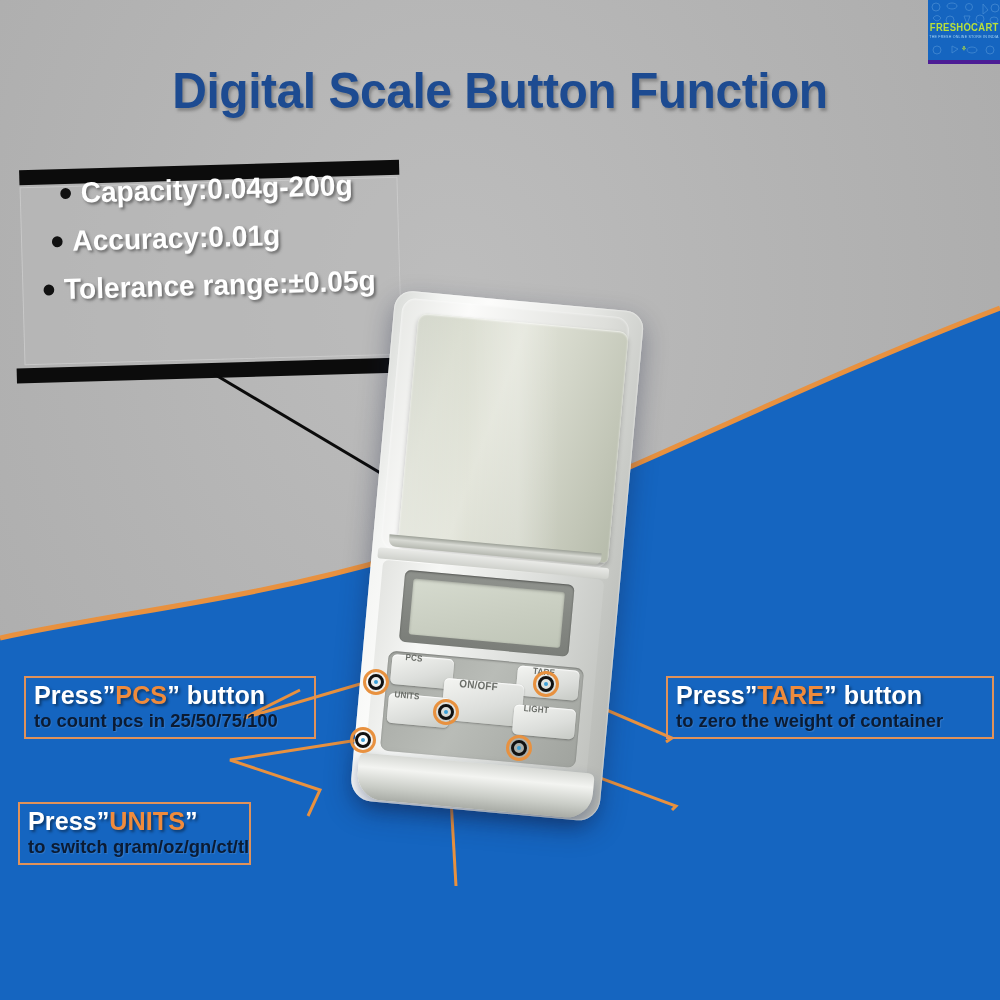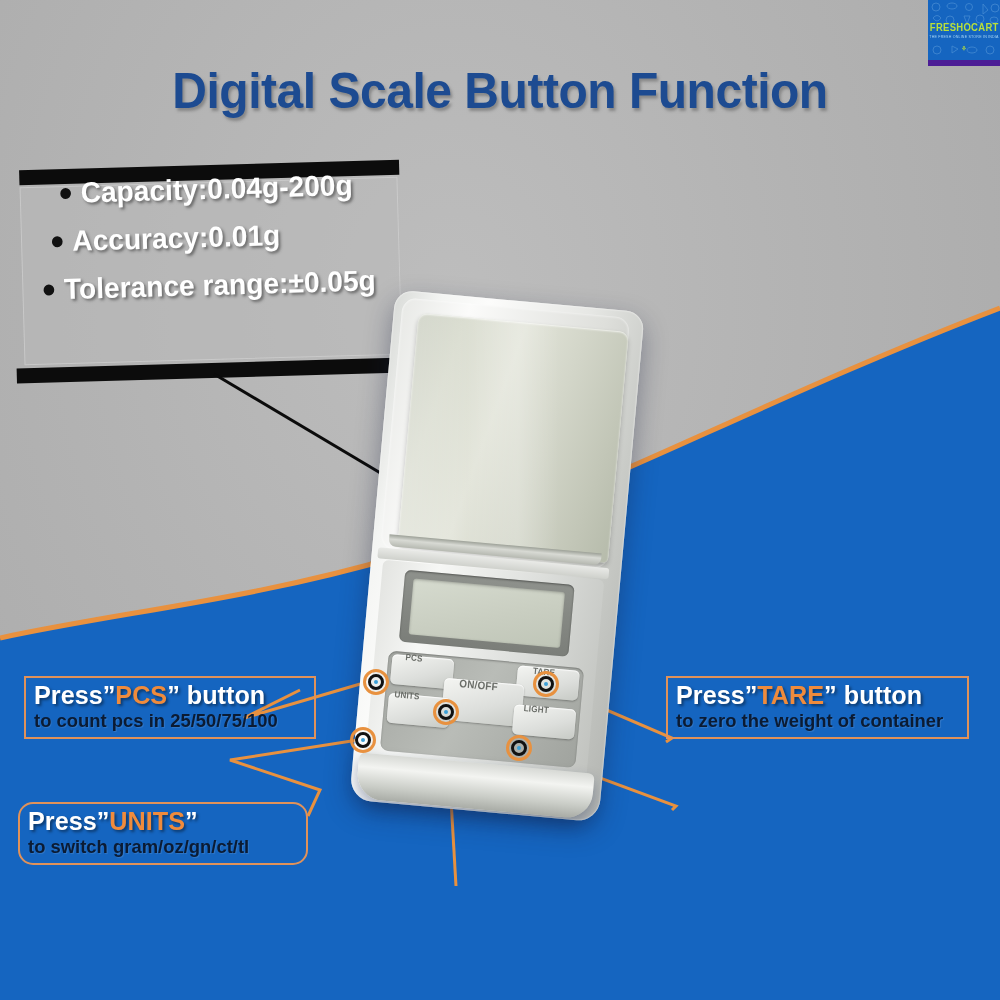--- a/index.html
+++ b/index.html
@@ -49,21 +49,21 @@
 
   
   .logo {
     position: absolute;
     left: 928px;
     top: 0px;
     width: 72px;
     height: 60px;
     background: #1565c0;
     overflow: hidden;
-    border-bottom: 6px solid #4c1d95;
+    border-bottom: 4px solid #4c1d95;
   }
   .logo-pattern {
     position: absolute;
     inset: 0;
     opacity: 0.45;
   }
   .logo-name {
     position: absolute;
     top: 22px;
     left: 0;
@@ -362,22 +362,22 @@
     font-weight: bold;
     color: #0b1b33;
     line-height: 1.12;
     white-space: nowrap;
     transform: scaleX(0.97);
     transform-origin: left center;
     text-shadow: 1px 1px 1px rgba(255,255,255,0.12);
   }
 
   .co-pcs   { left: 24px;   top: 676px; width: 292px; }
-  .co-tare  { left: 666px; top: 676px; width: 303px; }
-  .co-units { left: 18px;  top: 802px; width: 290px; border-radius: 15px; }
+  .co-tare  { left: 666px; top: 676px; width: 328px; }
+  .co-units { left: 18px;  top: 802px; width: 233px; }
   .co-light { left: 672px; top: 802px; width: 308px; }
   .co-onoff { left: 312px; top: 886px; width: 356px; }
 </style>
 </head>
 <body>
 
 <div id="stage">
 
   <div class="grey-bg"></div>
 

